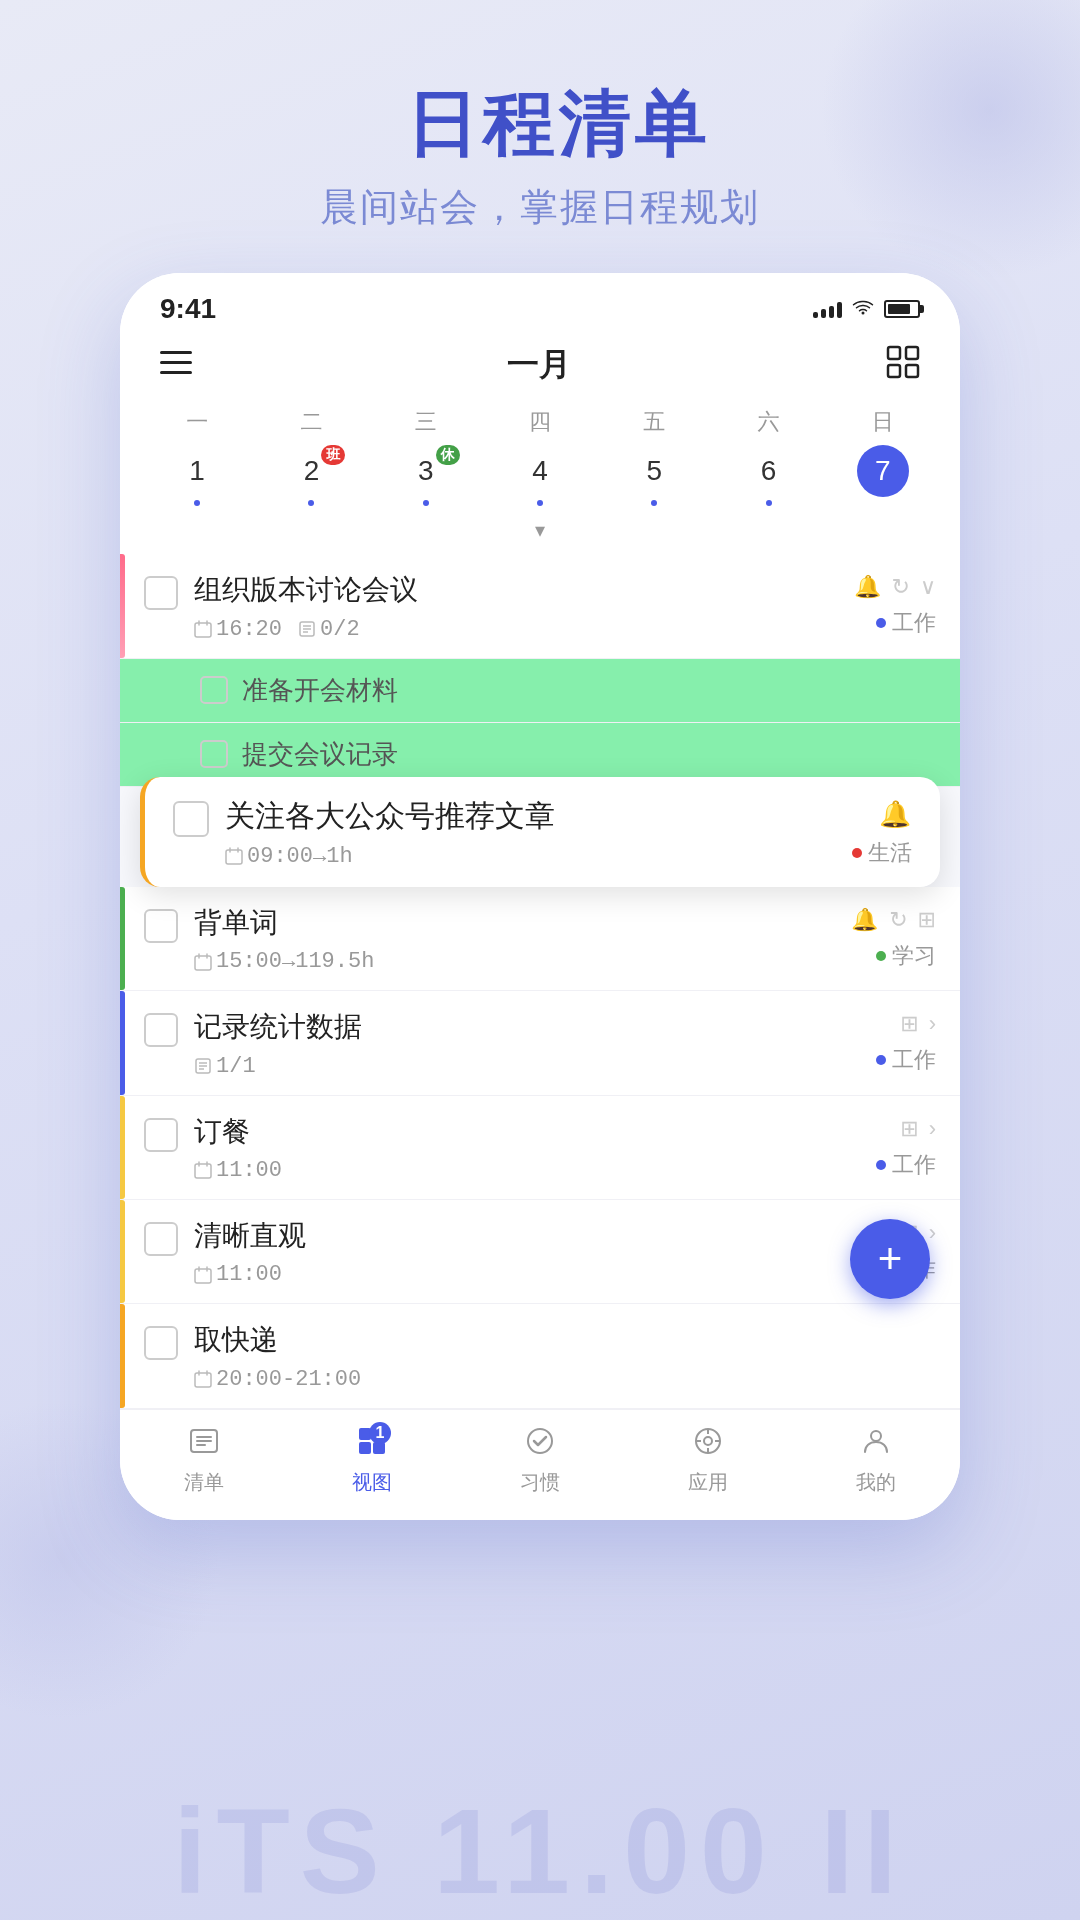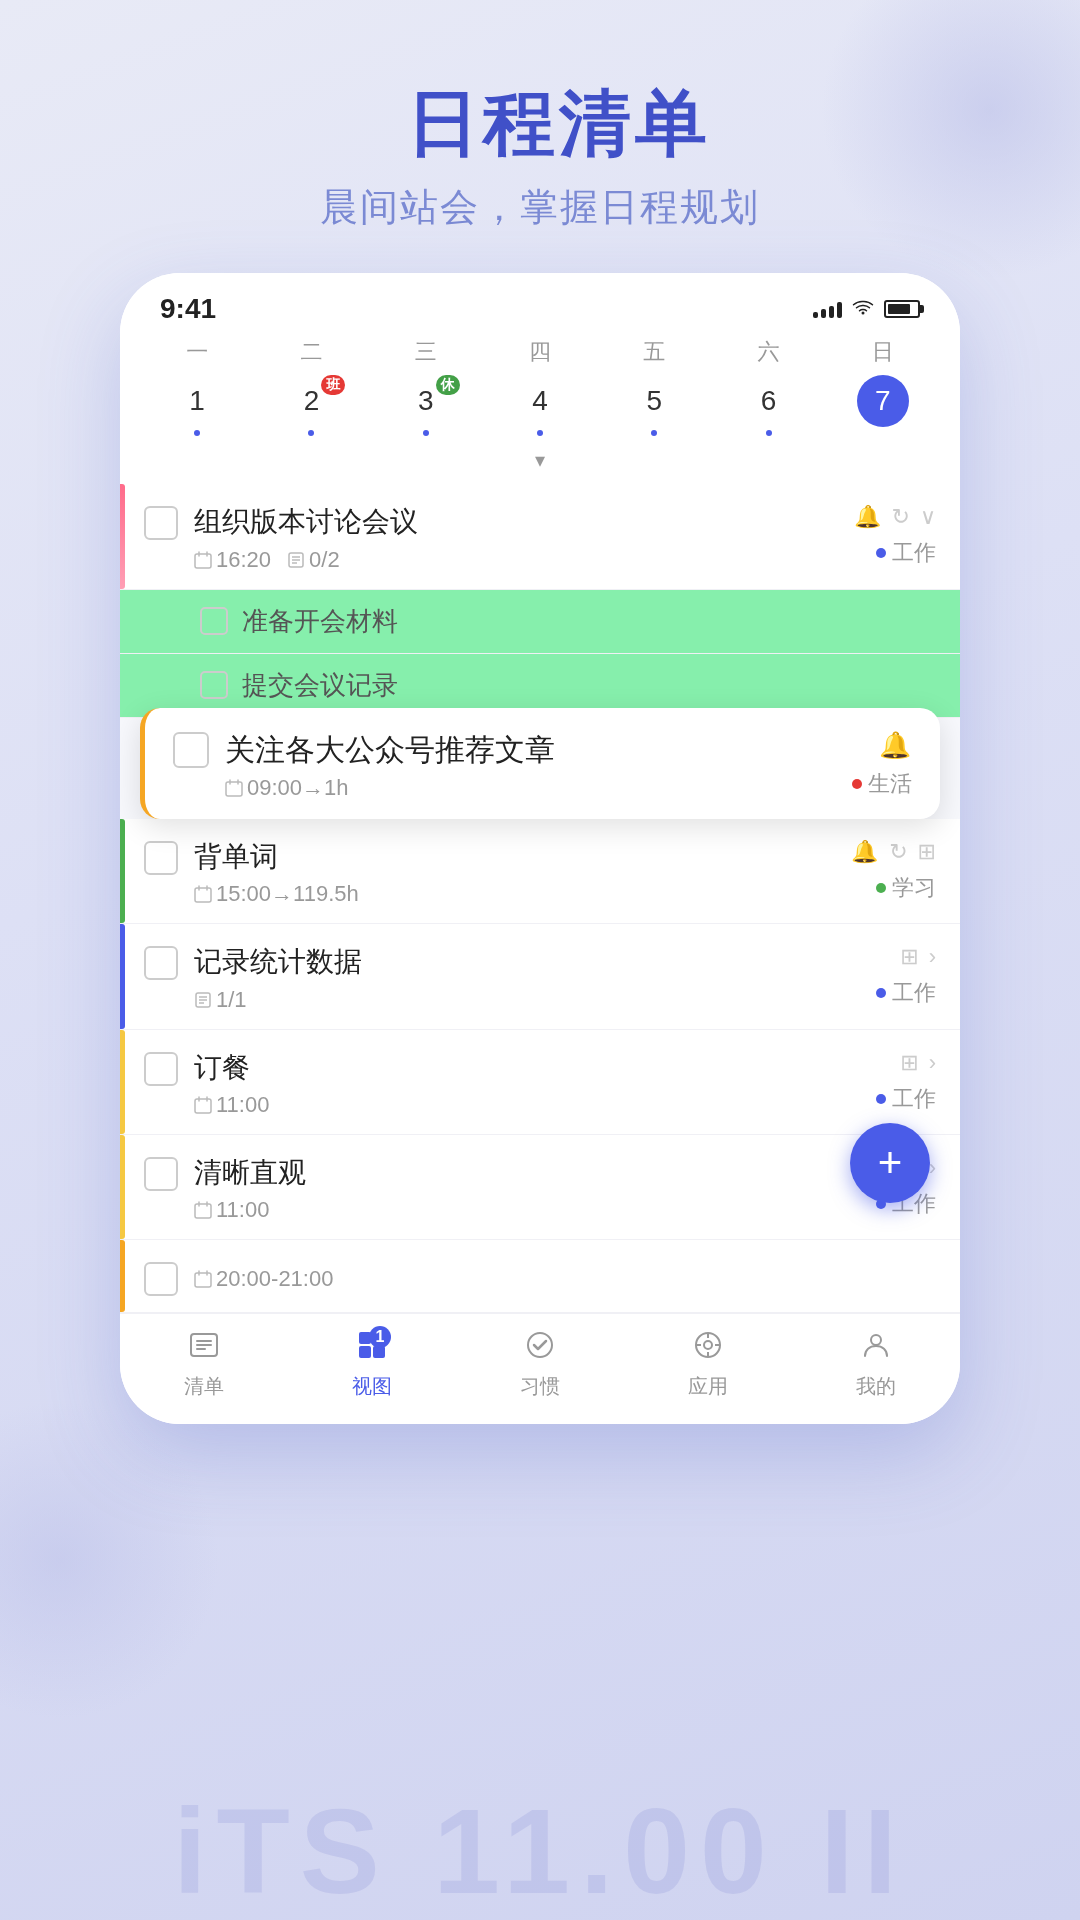--- a/index.html
+++ b/index.html
@@ -262,20 +262,21 @@
       height: 34px;
       border: 2px solid #ccc;
       border-radius: 6px;
       flex-shrink: 0;
       margin-right: 16px;
       margin-top: 2px;
       background: #fff;
     }
     .task-content {
       flex: 1;
+      font-family: Liberation Mono, monospace;
     }
     .task-title {
       font-size: 28px;
       color: #222;
       font-weight: 500;
       line-height: 1.3;
     }
     .task-meta {
       display: flex;
       align-items: center;
@@ -480,20 +481,38 @@
             <path d="M4.5 7.8A9 9 0 0111 5.5a9 9 0 016.5 2.3" stroke="#222" stroke-width="1.5" fill="none" stroke-linecap="round"></path>
             <path d="M1.5 4.8A13 13 0 0111 1.5a13 13 0 019.5 3.3" stroke="#222" stroke-width="1.5" fill="none" stroke-linecap="round"></path>
           </svg>
         </span>
         <div class="battery-icon">
           <div class="battery-fill"></div>
         </div>
       </div>
     </div>
 
+    <div class="app-header">
+      <span class="menu-icon">
+        <svg width="32" height="24" viewBox="0 0 32 24" fill="none">
+          <rect y="0" width="32" height="3" rx="1.5" fill="#222"></rect>
+          <rect y="10" width="32" height="3" rx="1.5" fill="#222"></rect>
+          <rect y="20" width="32" height="3" rx="1.5" fill="#222"></rect>
+        </svg>
+      </span>
+      <span class="month-title">一月</span>
+      <span class="calendar-grid-icon">
+        <svg width="34" height="34" viewBox="0 0 34 34" fill="none">
+          <rect x="2" y="2" width="12" height="12" rx="2" stroke="#222" stroke-width="2.5" fill="none"></rect>
+          <rect x="20" y="2" width="12" height="12" rx="2" stroke="#222" stroke-width="2.5" fill="none"></rect>
+          <rect x="2" y="20" width="12" height="12" rx="2" stroke="#222" stroke-width="2.5" fill="none"></rect>
+          <rect x="20" y="20" width="12" height="12" rx="2" stroke="#222" stroke-width="2.5" fill="none"></rect>
+        </svg>
+      </span>
+    </div>
 
     <div class="calendar-week">
       <div class="day-headers">
         <div class="day-header">一</div>
         <div class="day-header">二</div>
         <div class="day-header">三</div>
         <div class="day-header">四</div>
         <div class="day-header">五</div>
         <div class="day-header">六</div>
         <div class="day-header">日</div>
@@ -719,20 +738,21 @@
           <div class="task-tag">
             <span class="tag-dot blue"></span>
             <span class="tag-label">工作</span>
           </div>
         </div>
       </div>
 
       <div class="task-item has-left-bar bar-orange">
         <div class="task-checkbox"></div>
         <div class="task-content">
+          <div class="task-title">取快递</div>
           <div class="task-meta">
             <span class="task-meta-item">
               <svg width="18" height="18" viewBox="0 0 18 18" fill="none">
                   <rect x="1" y="3" width="16" height="14" rx="2" stroke="#bbb" stroke-width="1.5"></rect>
                   <line x1="5" y1="1" x2="5" y2="5" stroke="#bbb" stroke-width="1.5" stroke-linecap="round"></line>
                   <line x1="13" y1="1" x2="13" y2="5" stroke="#bbb" stroke-width="1.5" stroke-linecap="round"></line>
                 </svg>
               20:00-21:00
             </span>
           </div>

